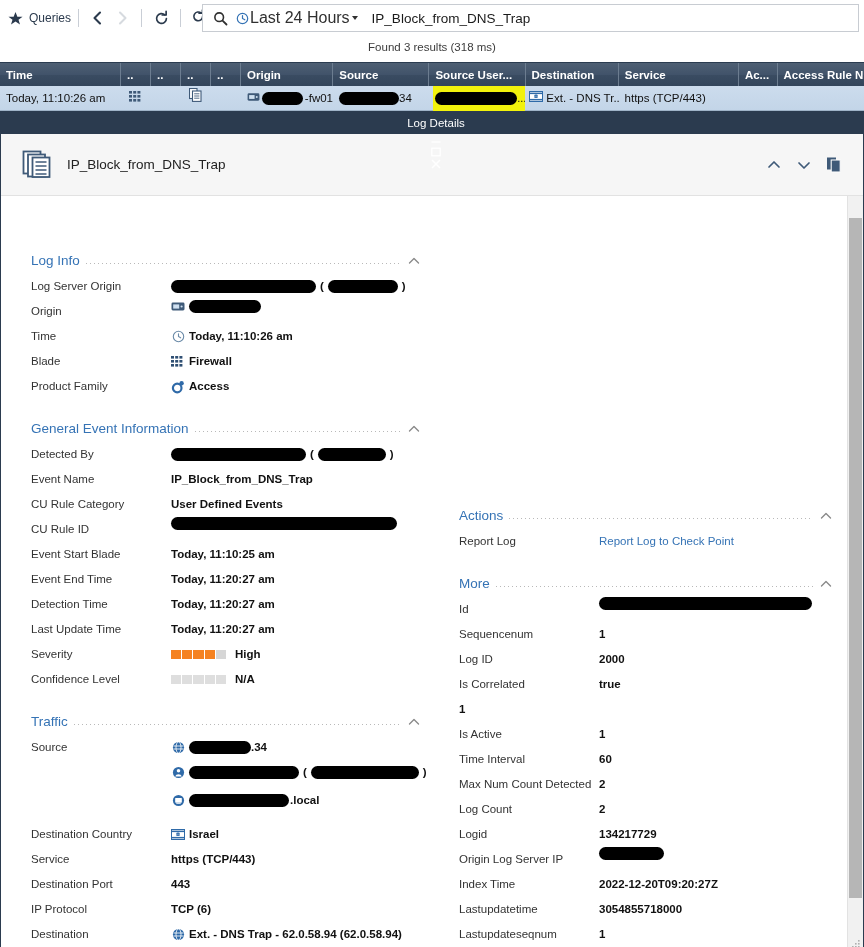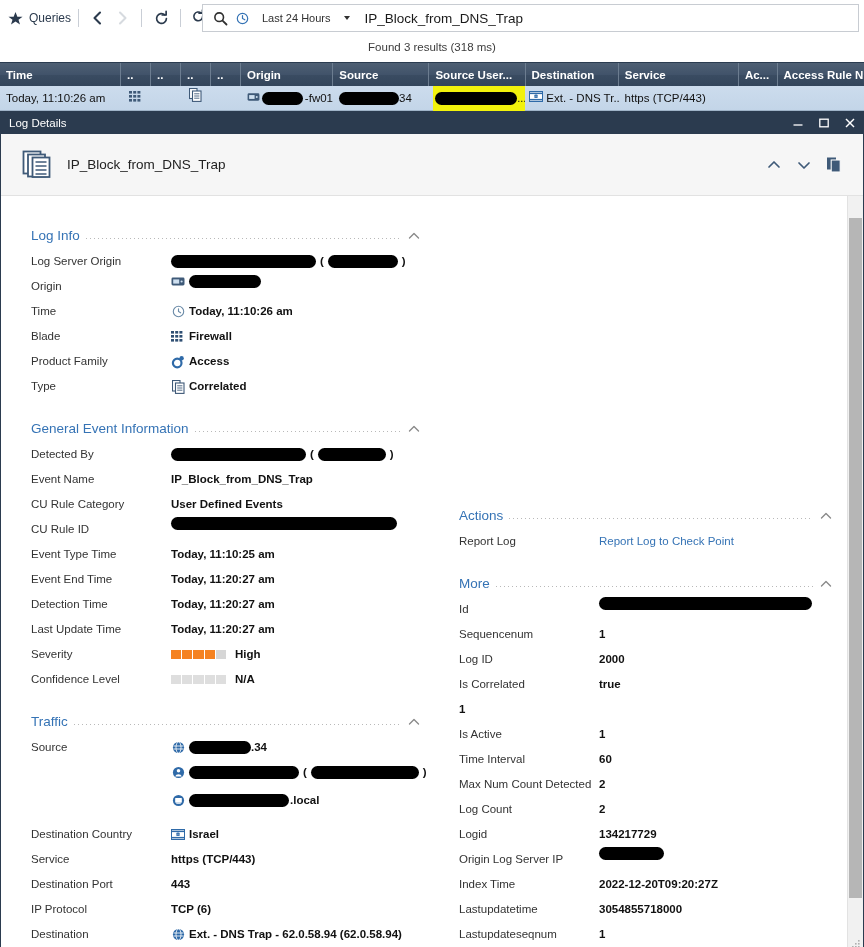--- a/index.html
+++ b/index.html
@@ -34,22 +34,22 @@
 
   .searchbar {
     position: absolute; left: 202px; top: 4px;
     width: 657px; height: 28px;
     border: 1px solid #c8ccd2; background: #fff;
     box-sizing: border-box;
     display: flex; align-items: center; gap: 6px;
     padding-left: 8px;
   }
   .sb-range {
-    display: flex; align-items: center; gap: 12px;
-    font-size: 11px; color: #303030; cursor: pointer;
+    display: flex; align-items: center; gap: 0;
+    font-size: 16px; color: #303030; cursor: pointer;
   }
   .sb-caret {
     width: 0; height: 0; border-left: 3.5px solid transparent;
     border-right: 3.5px solid transparent; border-top: 4.5px solid #303030;
     margin-left: 2px;
   }
   .sb-query {
     font-size: 13.5px; color: #1a1a1a; margin-left: 8px;
     cursor: text;
   }
@@ -107,20 +107,21 @@
     position: absolute; left: 0; top: 111px; width: 864px; height: 836px;
     background: #fbfbfb;
     border: 1px solid #2b3b4f;
     box-sizing: border-box;
   }
   .win-title {
     height: 22px; background: #2b3b4f; color: #fff;
     font-size: 11.5px; line-height: 22px; padding-left: 8px;
     display: flex; align-items: center;
     box-sizing: border-box;
+    flex-direction: column;
   }
   .win-title .t { flex: 1; }
   .win-btn {
     width: 26px; height: 22px; display: flex; align-items: center;
     justify-content: center; cursor: pointer;
   }
 
   .win-header {
     height: 62px; background: #f6f6f6;
     border-bottom: 1px solid #e2e2e2;
@@ -491,37 +492,20 @@
           <div class="v">
             <span class="vicon">
               <svg width="14" height="14" viewBox="0 0 14 14">
                   <circle cx="6.2" cy="8" r="4.3" fill="none" stroke="#2f6aa8" stroke-width="2.2"></circle>
                   <circle cx="10.6" cy="3.2" r="2.2" fill="#2f6aa8"></circle>
                 </svg>
             </span>
             <span>Access</span>
           </div>
         </div>
-        <div class="row">
-          <div class="k">Type</div>
-          <div class="v">
-            <span class="vicon">
-              <svg width="13" height="14" viewBox="0 0 13 14">
-                <rect x="0.5" y="0.5" width="7.5" height="10.5" fill="#fff" stroke="#3f5a78" stroke-width="1.1"></rect>
-                <rect x="3.5" y="3" width="8.5" height="10.4" fill="#fff" stroke="#3f5a78" stroke-width="1.1"></rect>
-                <g stroke="#3f5a78" stroke-width="0.9">
-                    <line x1="5.2" y1="5.8" x2="10.4" y2="5.8"></line>
-                    <line x1="5.2" y1="8" x2="10.4" y2="8"></line>
-                    <line x1="5.2" y1="10.2" x2="10.4" y2="10.2"></line>
-                  </g>
-              </svg>
-            </span>
-            <span>Correlated</span>
-          </div>
-        </div>
       </div>
 
       <div class="spacer-md"></div>
 
       <div class="section-hd">
         <span class="nm">General Event Information</span>
         <span class="dots"></span>
         <span class="chev-up">
           <svg width="14" height="14" viewBox="0 0 14 14">
               <polyline points="2.5,9 7,4.5 11.5,9" fill="none" stroke="#8a8a8a" stroke-width="1.4" stroke-linecap="round" stroke-linejoin="round"></polyline>
@@ -546,21 +530,21 @@
           <div class="k">CU Rule Category</div>
           <div class="v">User Defined Events</div>
         </div>
         <div class="row">
           <div class="k">CU Rule ID</div>
           <div class="v">
             <span class="redact" style="width:226px"></span>
           </div>
         </div>
         <div class="row">
-          <div class="k">Event Type Time</div>
+          <div class="k">Event Start Blade</div>
           <div class="v">Today, 11:10:25 am</div>
         </div>
         <div class="row">
           <div class="k">Event End Time</div>
           <div class="v">Today, 11:20:27 am</div>
         </div>
         <div class="row">
           <div class="k">Detection Time</div>
           <div class="v">Today, 11:20:27 am</div>
         </div>

